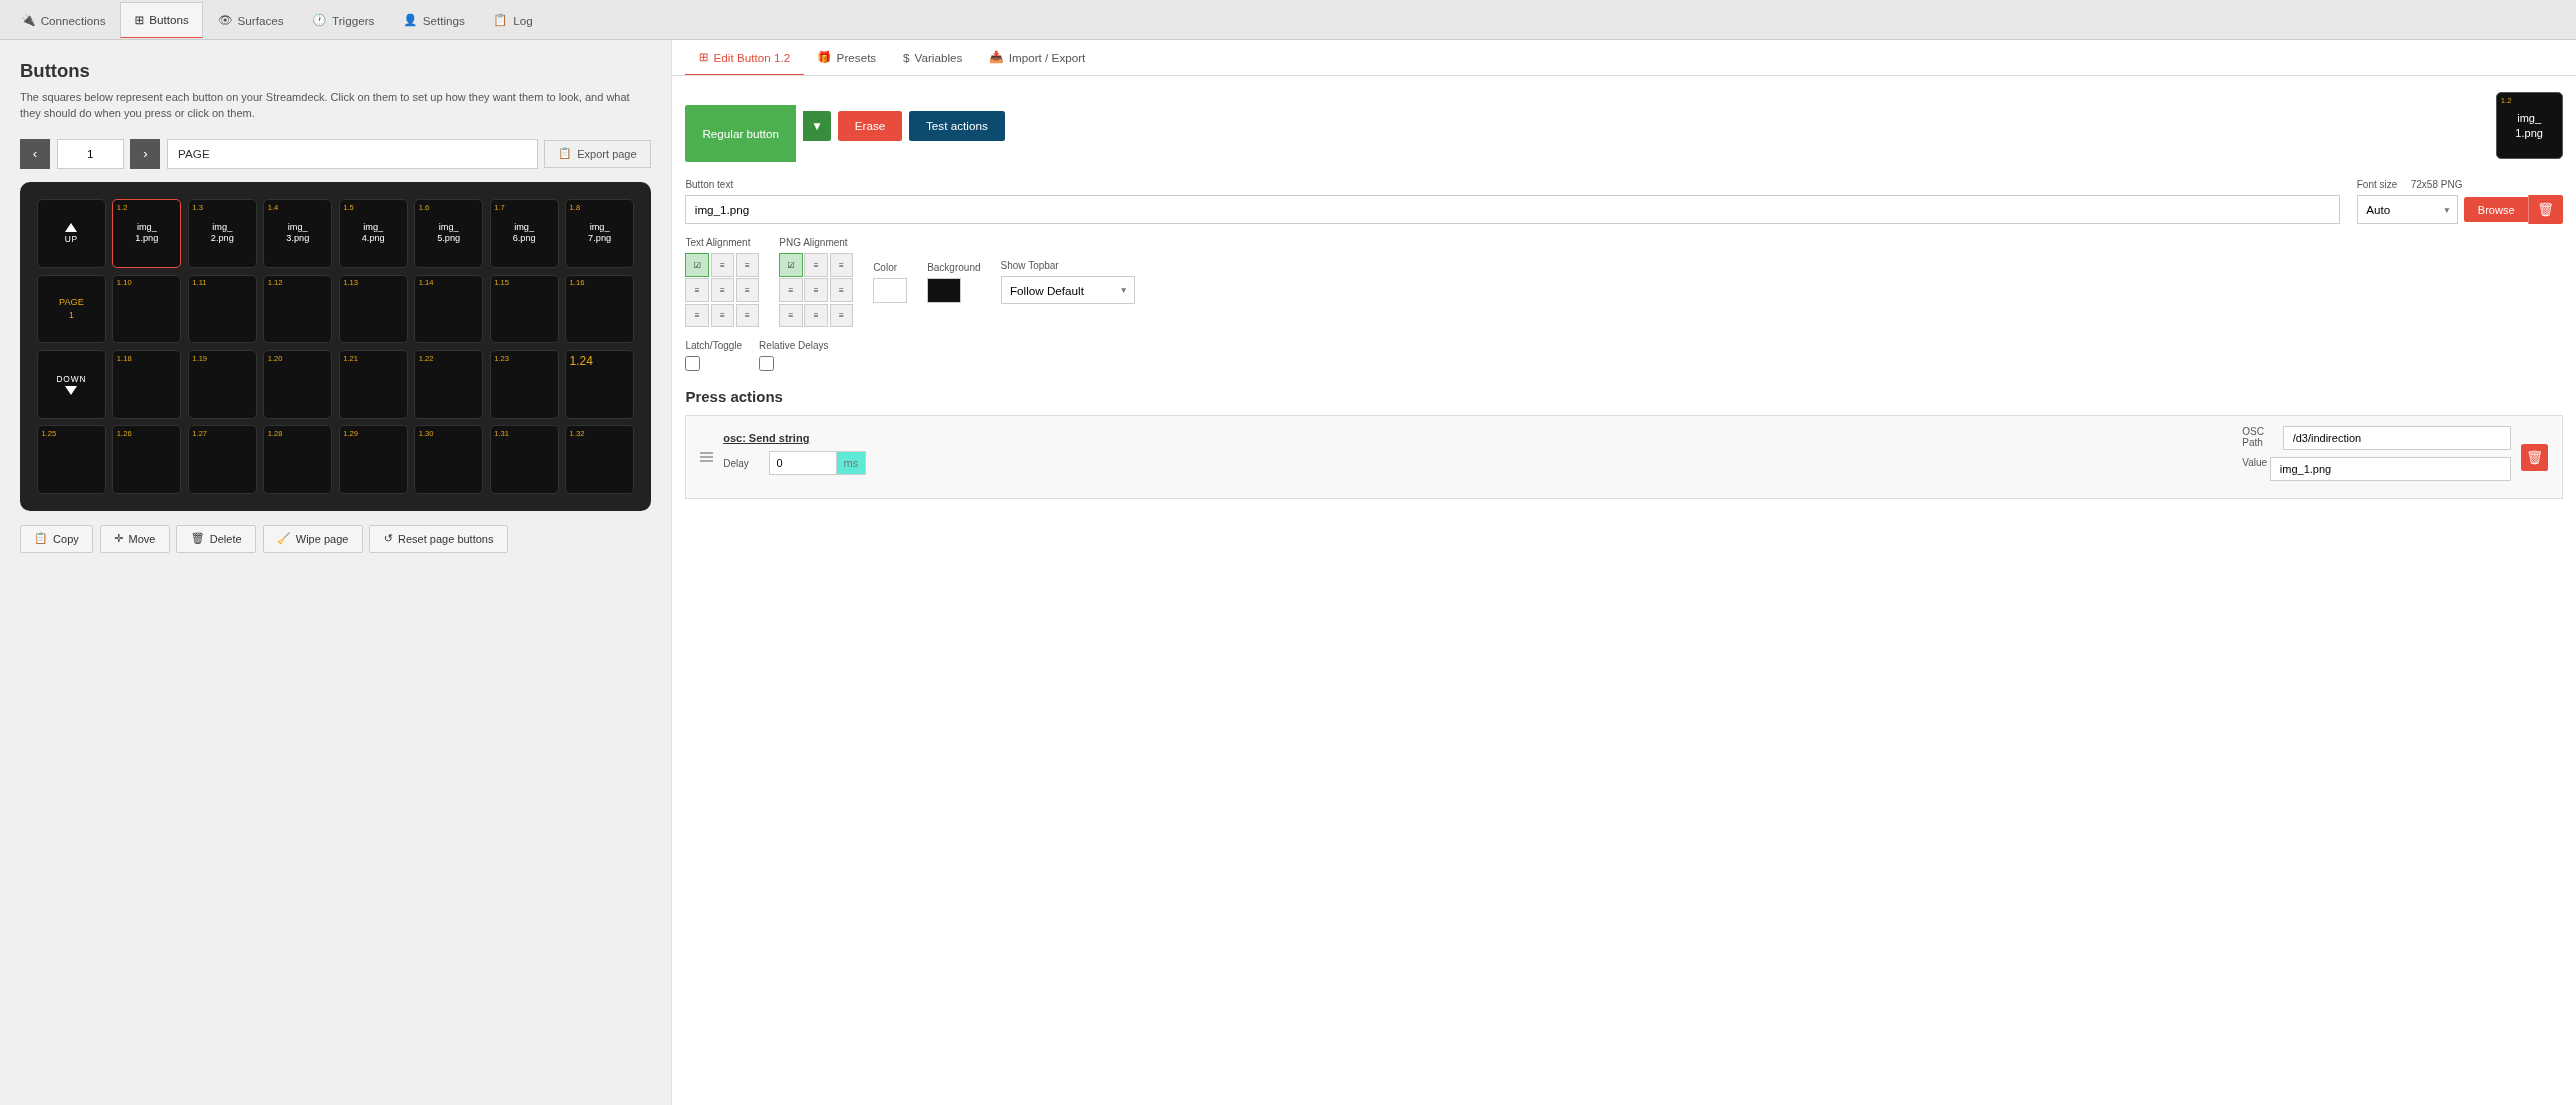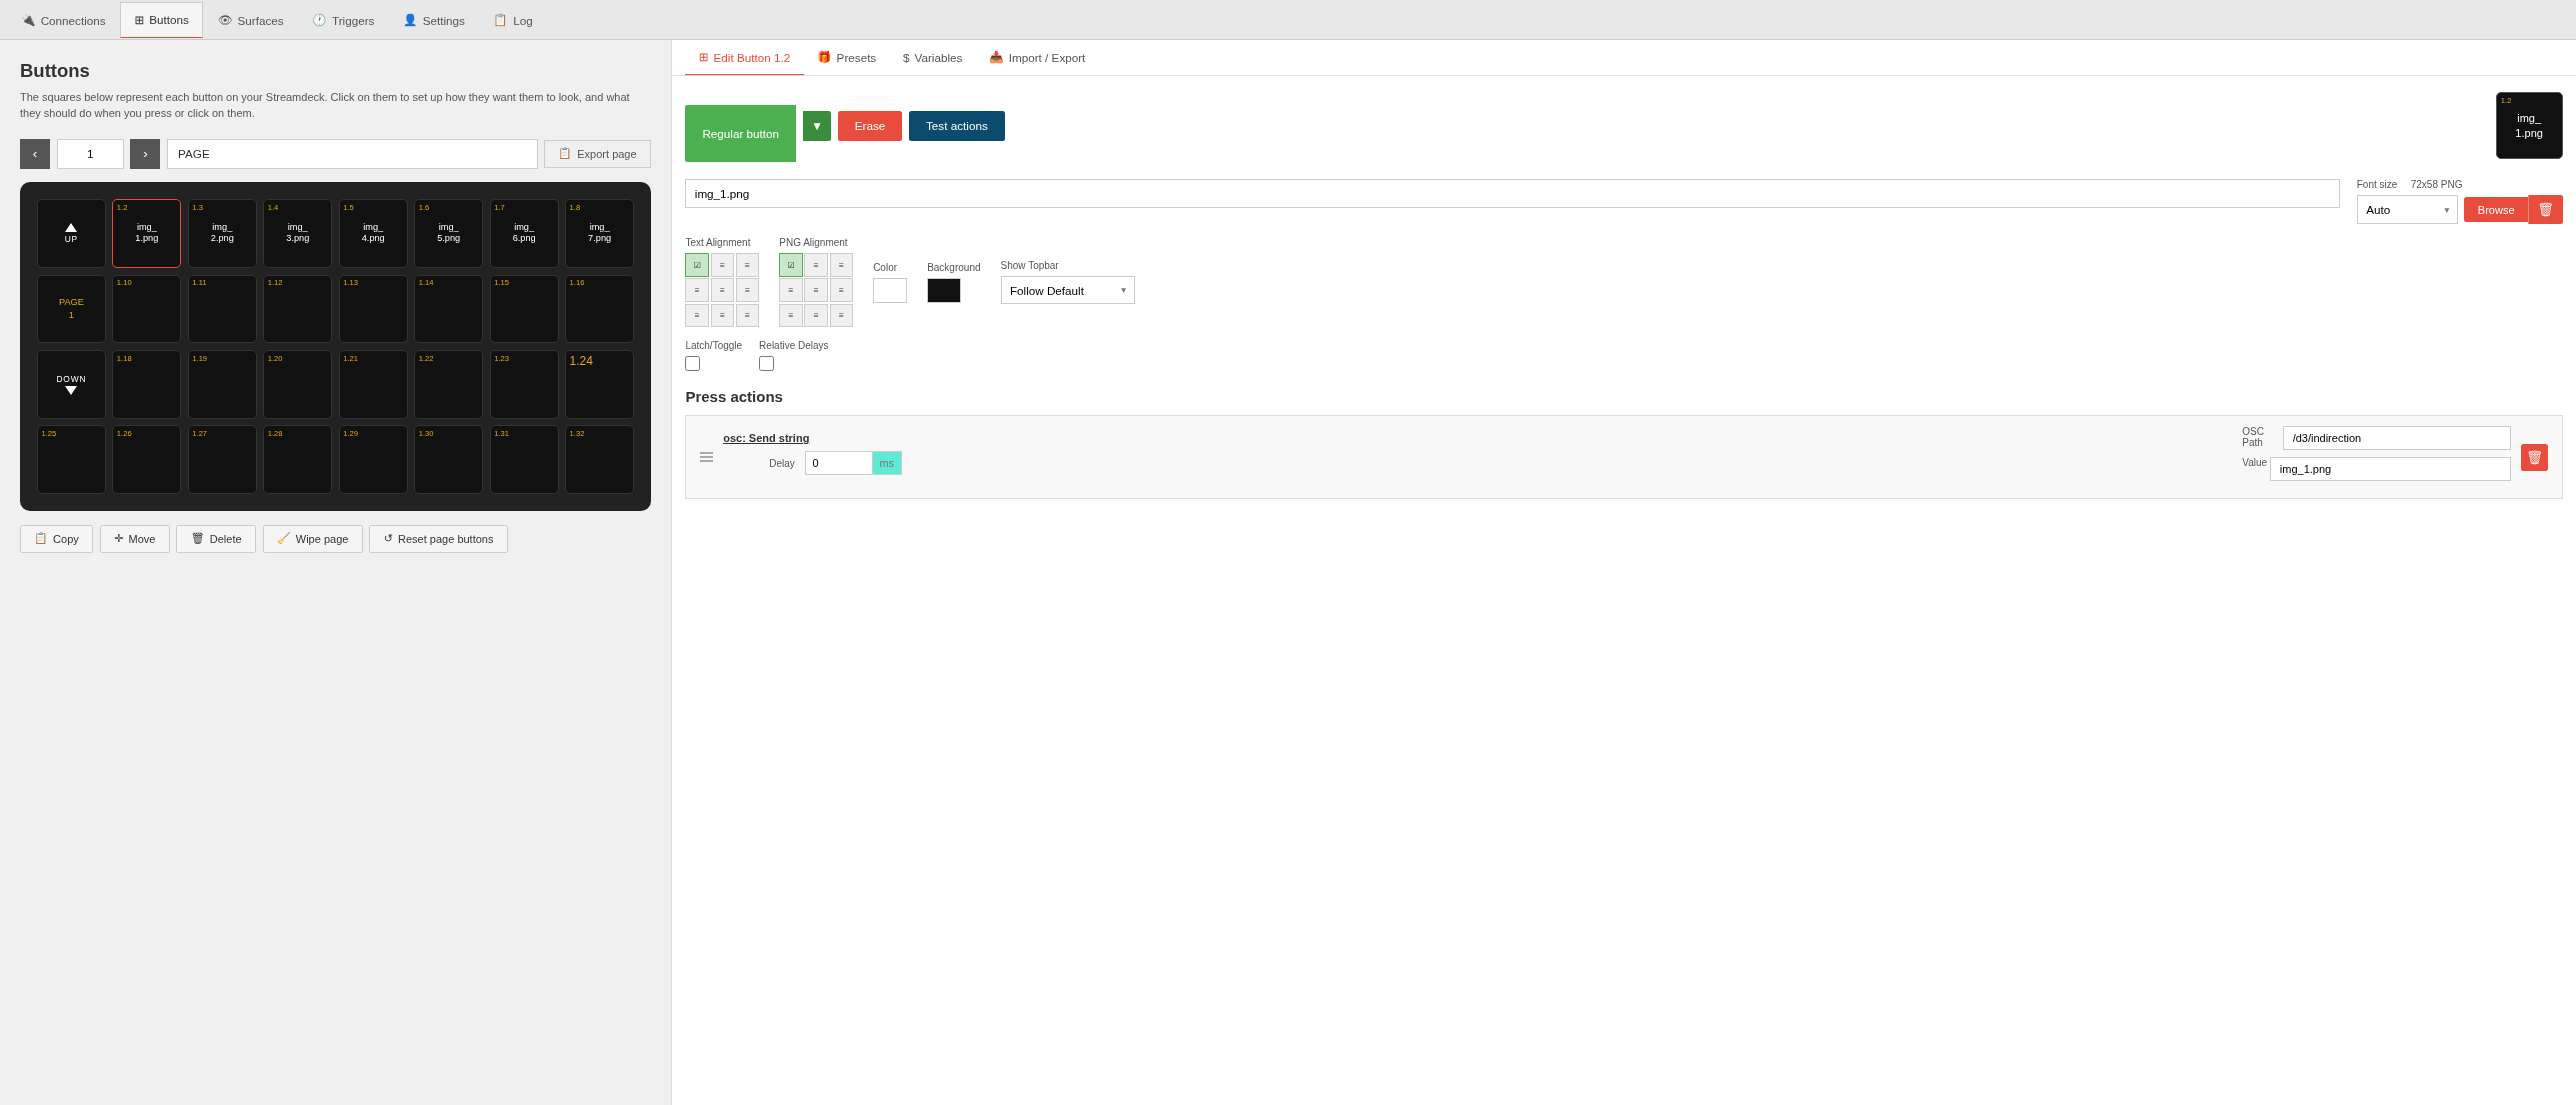--- a/index.html
+++ b/index.html
@@ -329,20 +329,21 @@
         <div style="margin-left:auto; position:relative;">
           <div class="btn-preview" style="position:relative;">
             <span style="position:absolute;top:2.5px;left:4.2px;font-size:7.6px;color:#e6a817;">1.2</span>
             <span style="font-size:11px;color:white;text-align:center;line-height:1.4;">img_<br>1.png</span>
           </div>
         </div>
       </div>
 
       <div class="form-row">
         <div class="form-group grow">
+          <label class="form-label">Button text</label>
           <input class="form-input" type="text" value="img_1.png" style="">
         </div>
         <div class="form-group" style="min-width:168px;">
           <div style="display:flex;gap:13.4px;align-items:center;">
             <label class="form-label">Font size</label>
             <span style="font-size:10px;color:#555;">72x58 PNG</span>
           </div>
           <div style="display:flex;gap:0;align-items:center;">
             <div class="select-wrapper">
               <select class="form-select" style="width:101px;">
@@ -435,21 +436,21 @@
 
       <div class="action-item">
         <div style="display:flex;align-items:center;gap:10px;">
           <div style="display:flex;flex-direction:column;gap:2.5px;cursor:grab;color:#aaa;">
             <div style="width:13.4px;height:1.7px;background:#aaa;"></div>
             <div style="width:13.4px;height:1.7px;background:#aaa;"></div>
             <div style="width:13.4px;height:1.7px;background:#aaa;"></div>
           </div>
           <div style="flex:1;">
             <div style="font-weight:600;font-size:11px;margin-bottom:6.7px;text-decoration:underline;">osc: Send string</div>
-            <div style="display:flex;align-items:center;gap:10px;margin-bottom:6.7px;margin-left:46px;">
+            <div style="display:flex;align-items:center;gap:20px;margin-bottom:6.7px;">
               <span style="font-size:10px;color:#555;">Delay</span>
               <div class="delay-input-wrap">
                 <input class="delay-input" type="text" value="0" style="">
                 <span class="delay-unit">ms</span>
               </div>
             </div>
           </div>
 
           <div style="min-width:269px;">
             <div class="osc-field-row">

